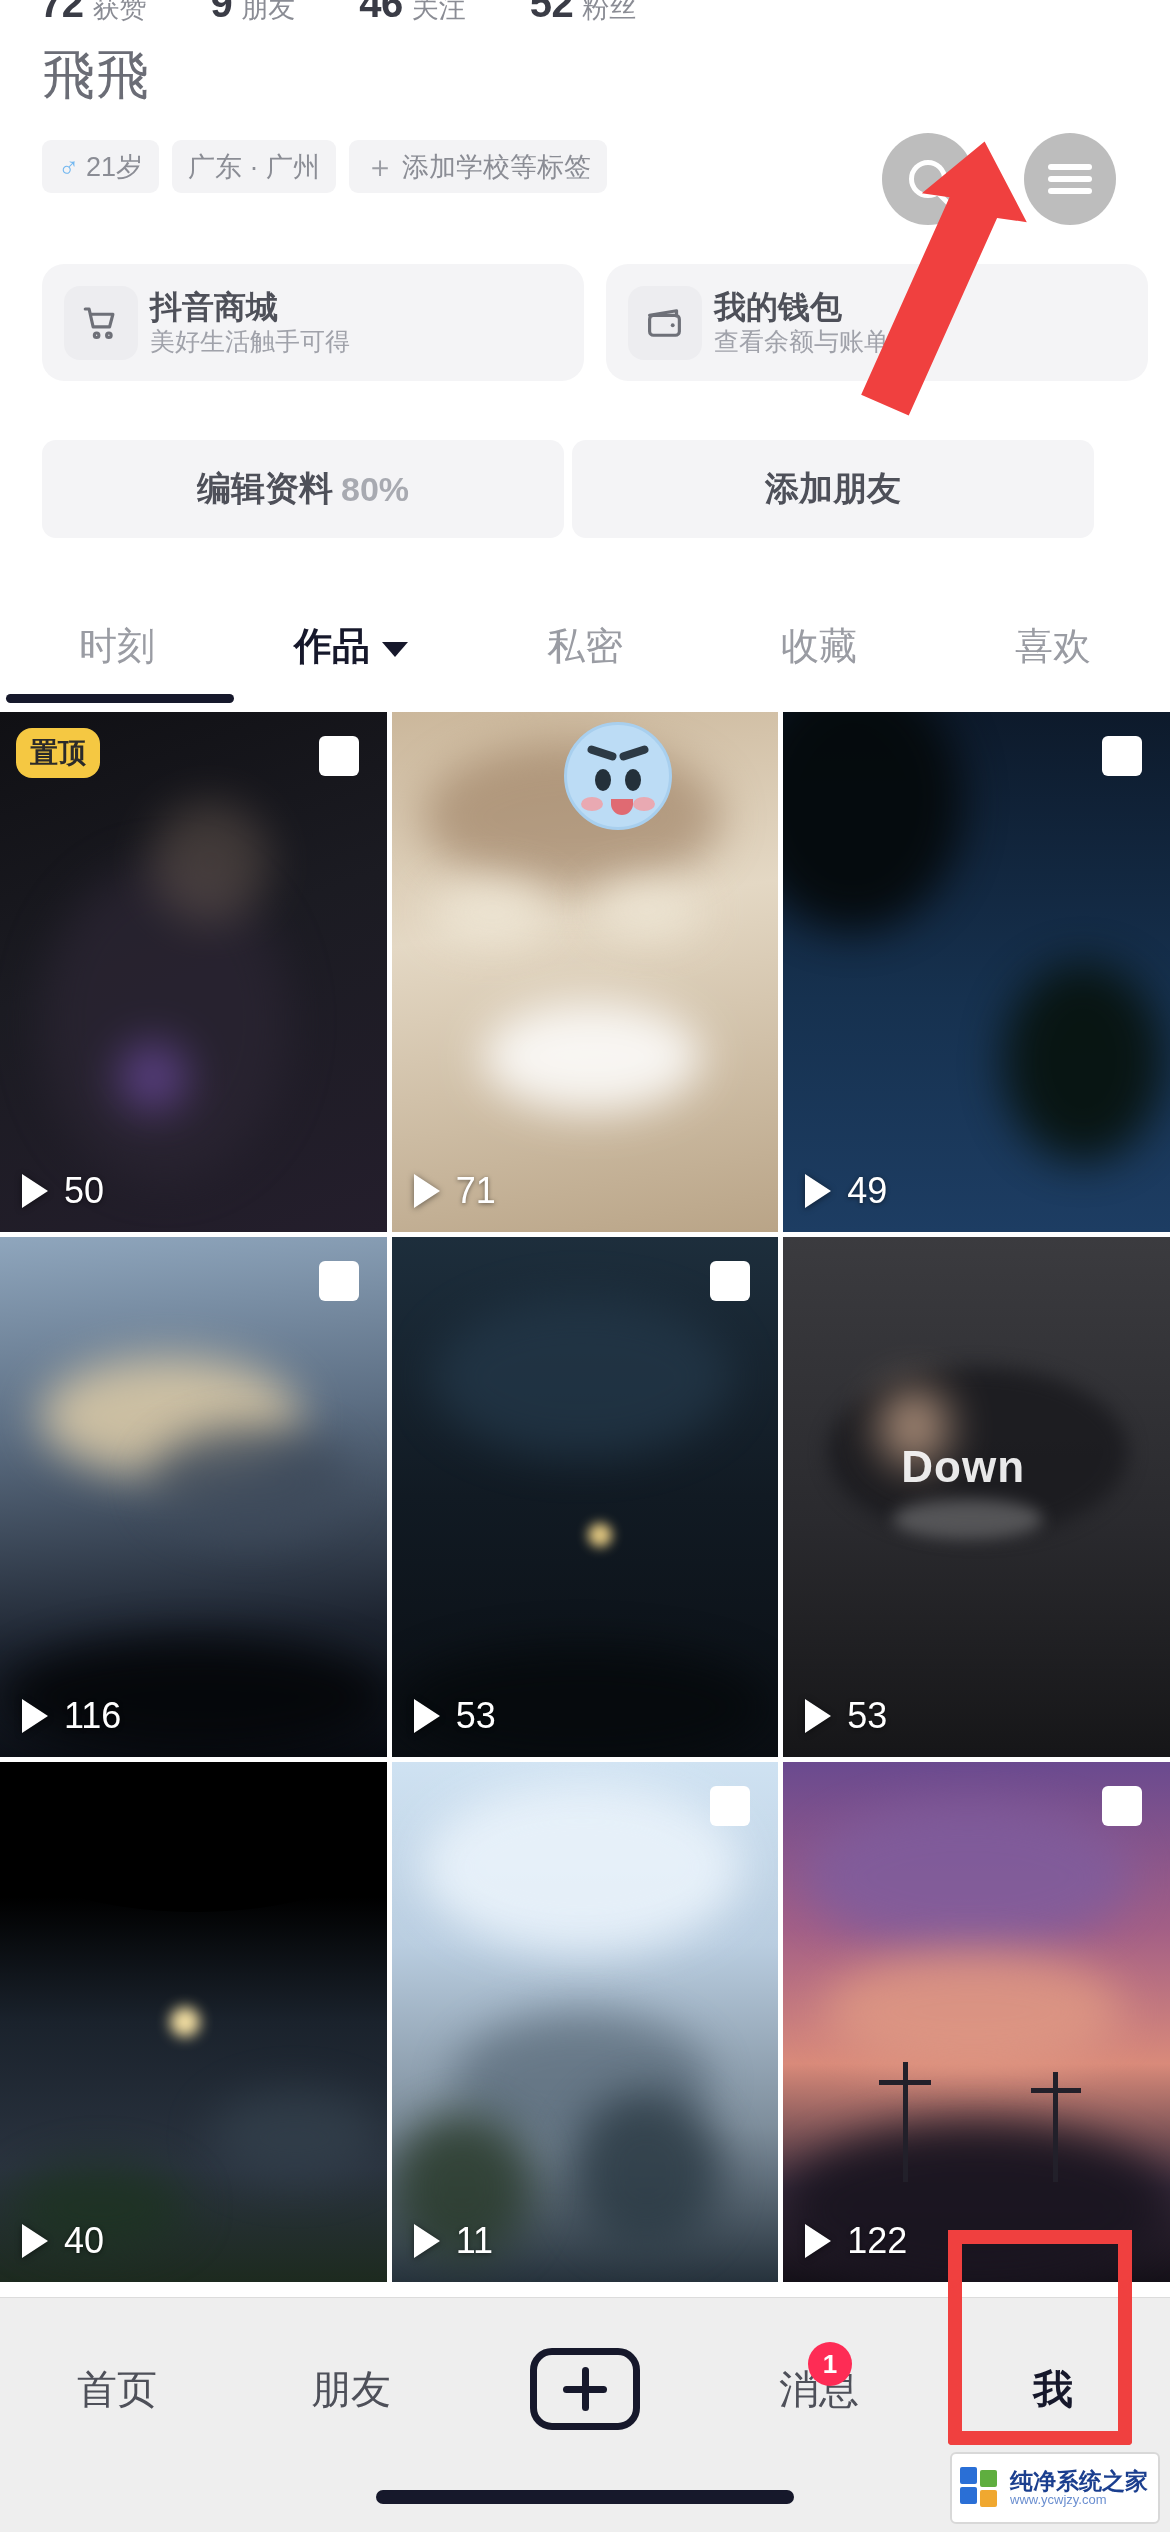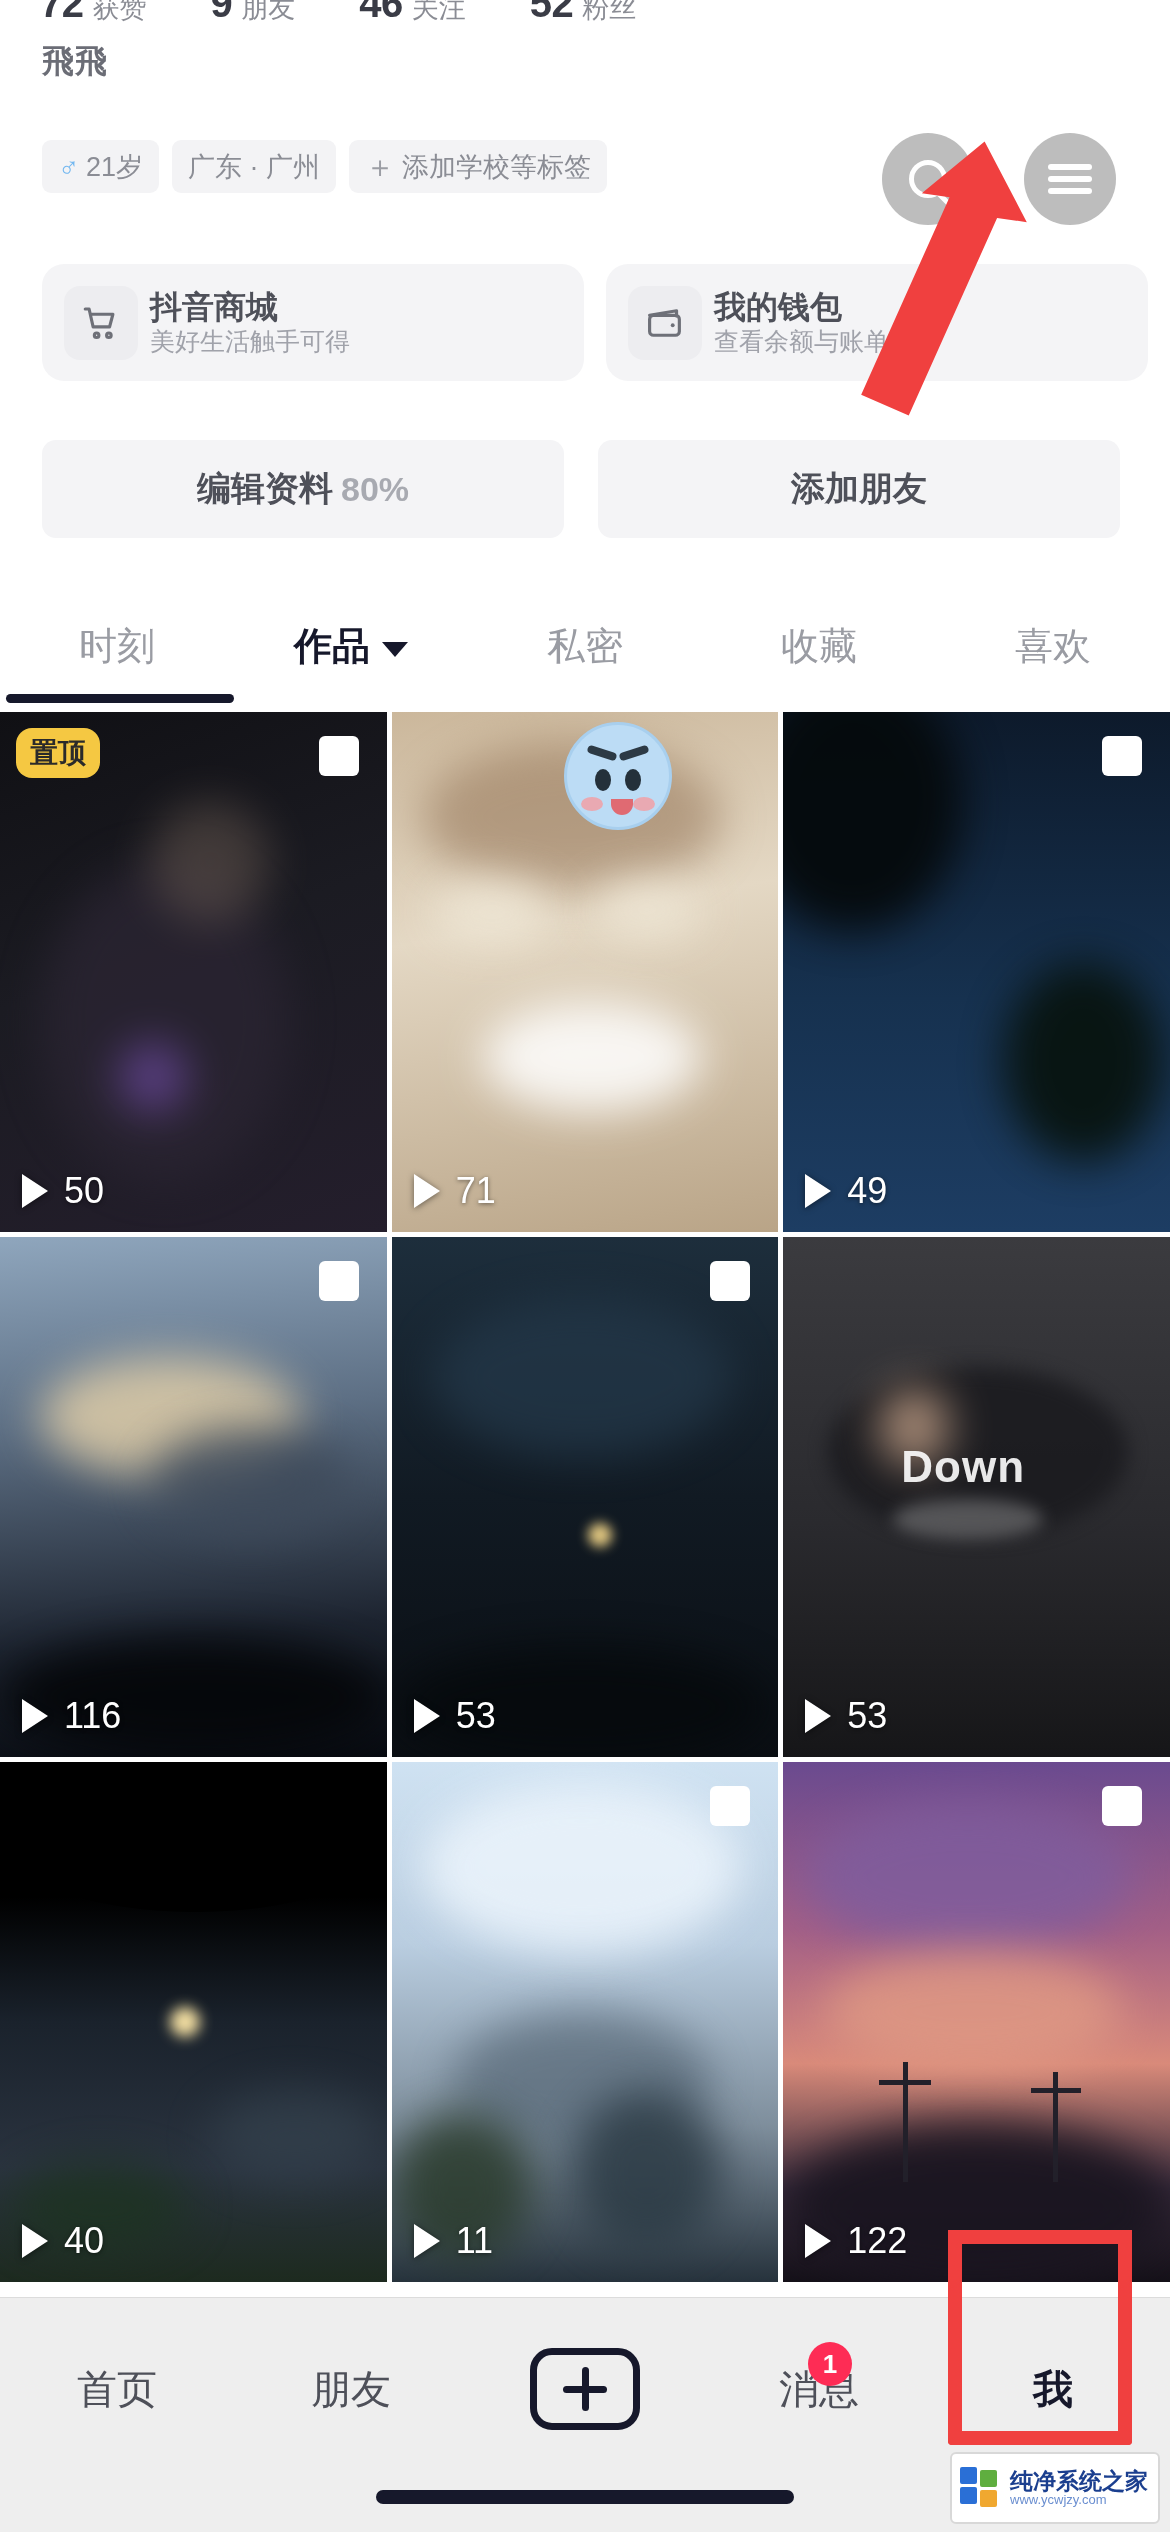--- a/index.html
+++ b/index.html
@@ -18,21 +18,21 @@
     display:flex; align-items:flex-end; padding:0 38px 0 40px; gap:0;
     overflow:hidden;
   }
   .stat{ display:flex; align-items:baseline; gap:9px; margin-right:64px; }
   .stat-num{ font-size:40px; font-weight:700; color:#3a3c46; letter-spacing:-0.5px; }
   .stat-label{ font-size:27px; color:#8a8c94; }
 
   
   .nickname{
     position:absolute; left:42px; top:40px;
-    font-size:32px; font-weight:700; color:#6b6d76; letter-spacing:1px;
+    font-size:53px; font-weight:400; color:#6b6d76; letter-spacing:1px;
   }
 
   .chips{ position:absolute; left:42px; top:140px; display:flex; gap:13px; white-space:nowrap; }
   .chip{
     background:#f3f3f5; border-radius:9px; height:53px;
     display:flex; align-items:center; padding:0 16px; gap:7px;
     font-size:27px; color:#8b8d95;
   }
   .chip .gender{ color:#72b7f0; font-size:28px; font-weight:700; }
   .chip .plus{ color:#9b9da4; font-size:30px; font-weight:300; line-height:1; }
@@ -60,21 +60,21 @@
   .card.wallet{ width:542px; }
   .card-ico{
     width:74px; height:74px; border-radius:16px; background:#ededf0;
     display:flex; align-items:center; justify-content:center; flex:none;
   }
   .card-txt{ display:flex; flex-direction:column; gap:6px; }
   .card-t{ font-size:32px; font-weight:700; color:#4e5059; line-height:1; white-space:nowrap; }
   .card-s{ font-size:25px; color:#a0a2aa; line-height:1; white-space:nowrap; }
 
   
-  .actions{ position:absolute; left:42px; top:440px; display:flex; gap:34px; }
+  .actions{ position:absolute; left:42px; top:440px; display:flex; gap:8px; }
   .act{
     background:#f4f4f6; border-radius:14px; height:98px; width:522px;
     display:flex; align-items:center; justify-content:center;
     font-size:34px; font-weight:700; color:#4e5059;
   }
   .act .pct{ color:#a8aab1; font-weight:700; margin-left:8px; }
 
   
   .tabs{
     position:absolute; left:0; top:594px; width:1170px; height:104px;

